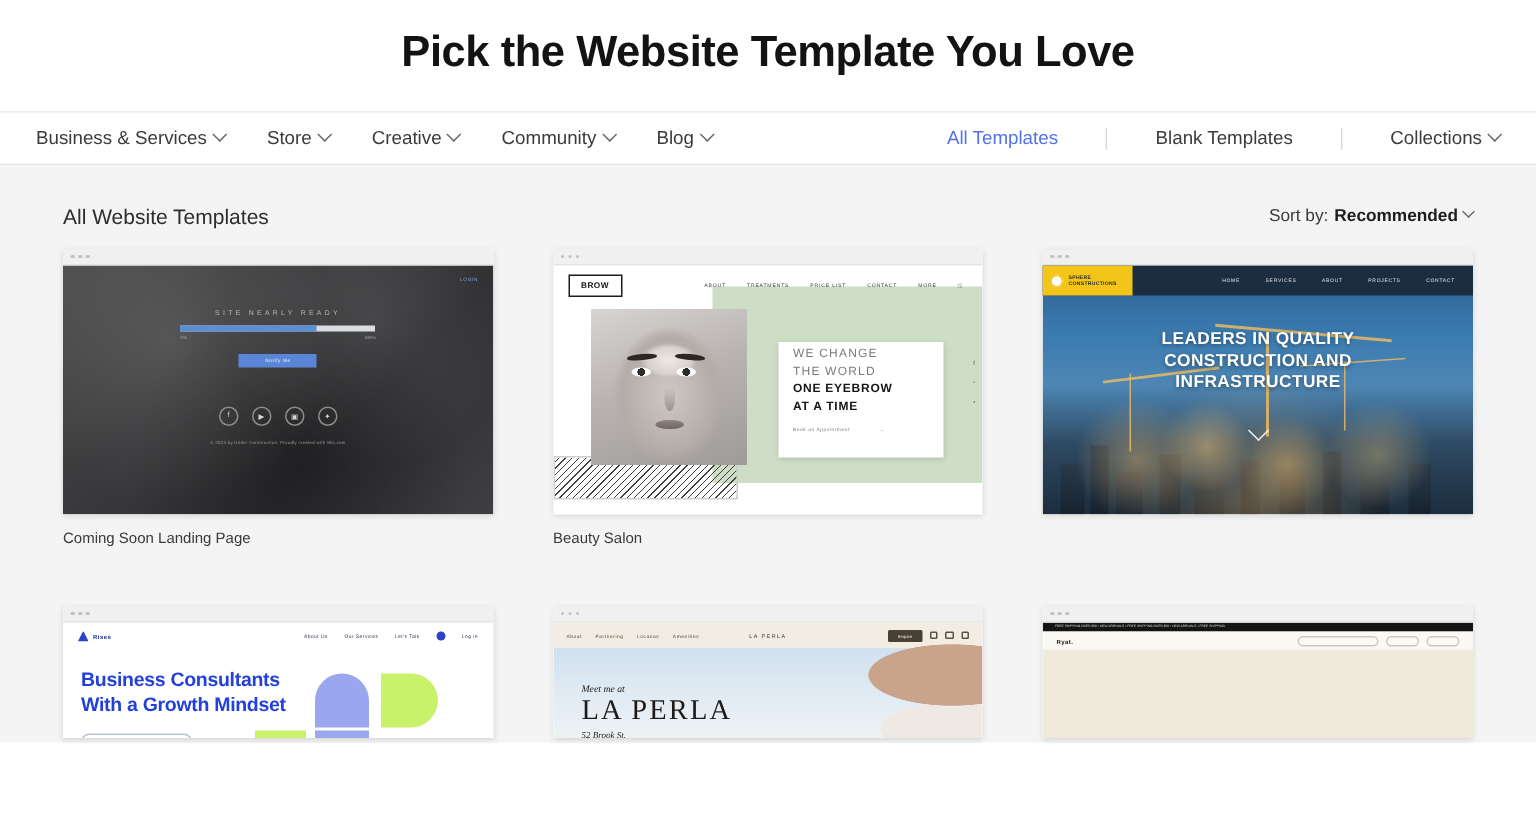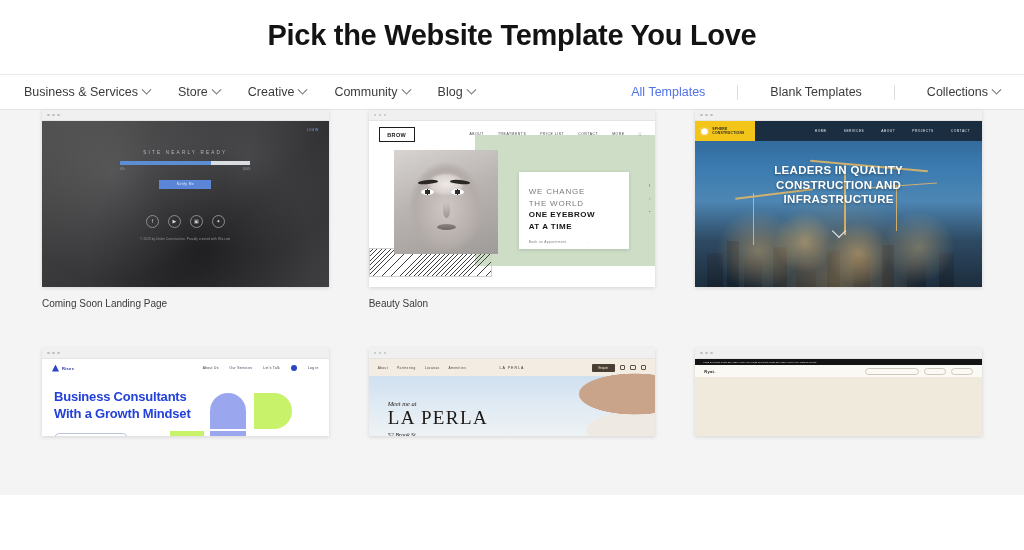--- a/index.html
+++ b/index.html
@@ -163,21 +163,21 @@
           background:linear-gradient(#8d8480,#6f6663); }
   .nose { position:absolute; left:49px; top:52px; width:7px; height:16px; border-radius:0 0 50% 50%;
           background:linear-gradient(180deg,transparent,rgba(120,112,108,.55)); }
   .hatch {
     position:absolute; left:0; bottom:10px; width:123px; height:29px; z-index:2;
     background: repeating-linear-gradient(-45deg,#3d3d3d 0 .6px,transparent .6px 3.2px);
     border:.6px solid #cfcfcf;
   }
   .bs-card {
     position:absolute; left:150px; top:51px; width:110px; height:77px; background:#fff;
-    box-shadow:0 1px 4px rgba(0,0,0,.14); z-index:5; padding:14px 0 0 10px;
+    box-shadow:0 1px 4px rgba(0,0,0,.14); z-index:5; padding:2px 0 0 10px;
   }
   .bs-card .t1 { font-size:8px; color:#7b7b7b; letter-spacing:.8px; line-height:1.45; font-weight:500; }
   .bs-card .t2 { font-size:8px; color:#151515; letter-spacing:.5px; line-height:1.45; font-weight:bold; }
   .bs-cta { margin-top:8px; font-size:3.2px; color:#7a7a7a; letter-spacing:.4px; display:flex; align-items:center; gap:20px; }
   .bs-side { position:absolute; right:5px; top:62px; display:flex; flex-direction:column; gap:8px; z-index:6; font-size:4px; color:#5c5c5c; }
 
   
   .cc { height:100%; position:relative; overflow:hidden;
         background:linear-gradient(180deg,#2d5f8f 0%,#3b7bb0 28%,#4d86b4 48%,#2e4a63 72%,#1c2d3d 100%); }
   .cc::after {
@@ -304,20 +304,28 @@
       <div class="divider"></div>
       <div class="nav-item">
         <span>Collections</span>
         <span class="chev"></span>
       </div>
     </div>
   </div>
 
   <div class="content">
 
+    <div class="section-bar">
+      <div class="section-title">All Website Templates</div>
+      <div class="sort">
+        <span>Sort by:</span>
+        <b>Recommended</b>
+        <span class="chev"></span>
+      </div>
+    </div>
 
     <div class="grid">
 
       <div class="card">
         <div class="thumb">
           <div class="browser-bar">
             <span class="dot"></span>
             <span class="dot"></span>
             <span class="dot"></span>
           </div>

